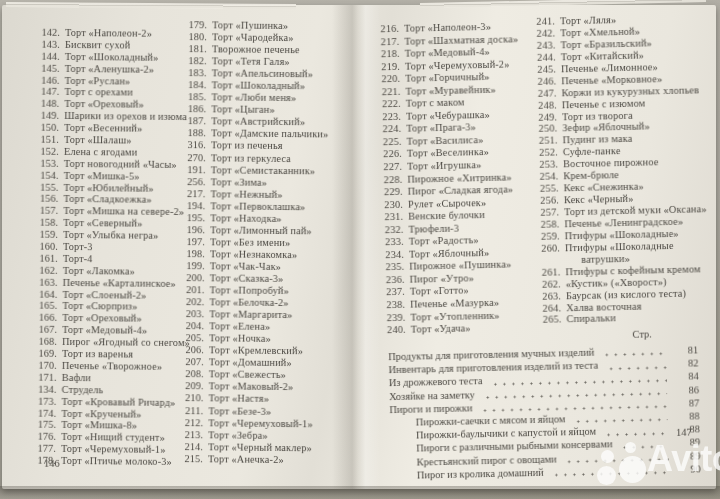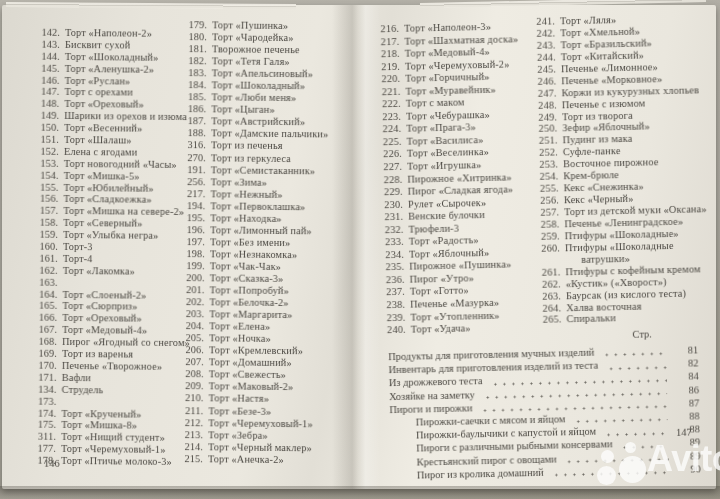--- a/index.html
+++ b/index.html
@@ -144,20 +144,21 @@
         <div class="entry">
           <span class="num">161.</span>
           <span class="txt">Торт-4</span>
         </div>
         <div class="entry">
           <span class="num">162.</span>
           <span class="txt">Торт «Лакомка»</span>
         </div>
         <div class="entry">
           <span class="num">163.</span>
+          <span class="txt">Печенье «Карталинское»</span>
         </div>
         <div class="entry">
           <span class="num">164.</span>
           <span class="txt">Торт «Слоеный-2»</span>
         </div>
         <div class="entry">
           <span class="num">165.</span>
           <span class="txt">Торт «Сюрприз»</span>
         </div>
         <div class="entry">
@@ -183,31 +184,32 @@
         <div class="entry">
           <span class="num">171.</span>
           <span class="txt">Вафли</span>
         </div>
         <div class="entry">
           <span class="num">134.</span>
           <span class="txt">Струдель</span>
         </div>
         <div class="entry">
           <span class="num">173.</span>
+          <span class="txt">Торт «Кровавый Ричард»</span>
         </div>
         <div class="entry">
           <span class="num">174.</span>
           <span class="txt">Торт «Крученый»</span>
         </div>
         <div class="entry">
           <span class="num">175.</span>
           <span class="txt">Торт «Мишка-8»</span>
         </div>
         <div class="entry">
-          <span class="num">311.</span>
+          <span class="num">176.</span>
           <span class="txt">Торт «Нищий студент»</span>
         </div>
         <div class="entry">
           <span class="num">177.</span>
           <span class="txt">Торт «Черемуховый-1»</span>
         </div>
         <div class="entry">
           <span class="num">178.</span>
           <span class="txt">Торт «Птичье молоко-3»</span>
         </div>

